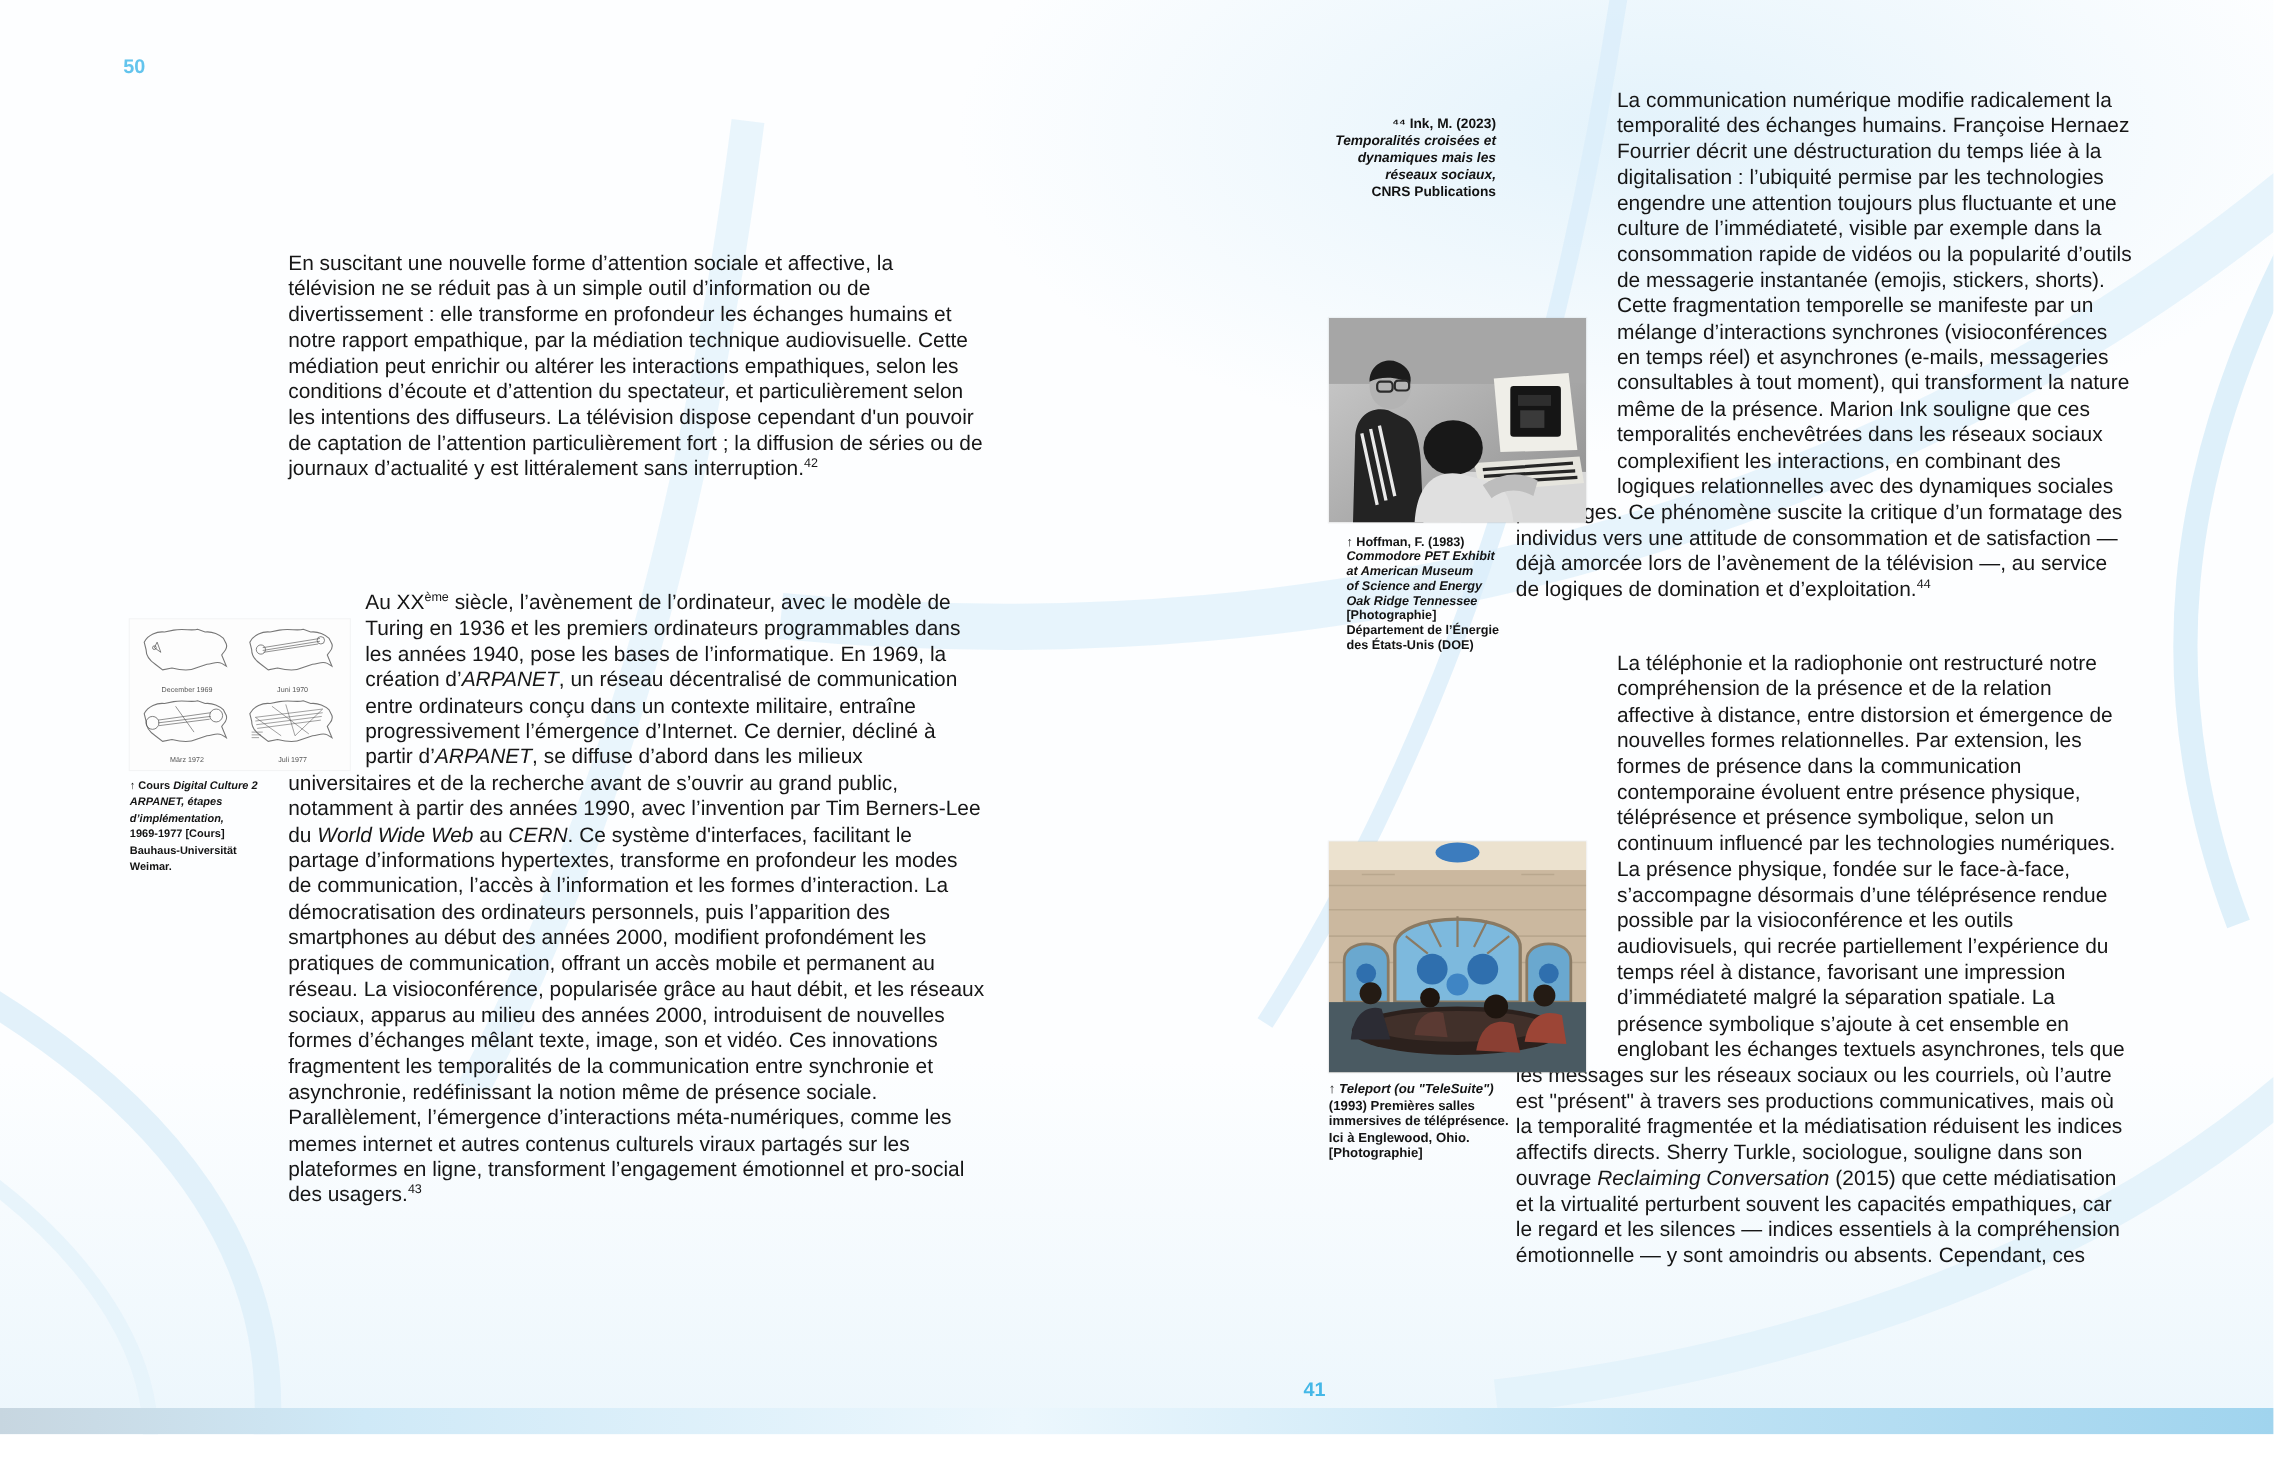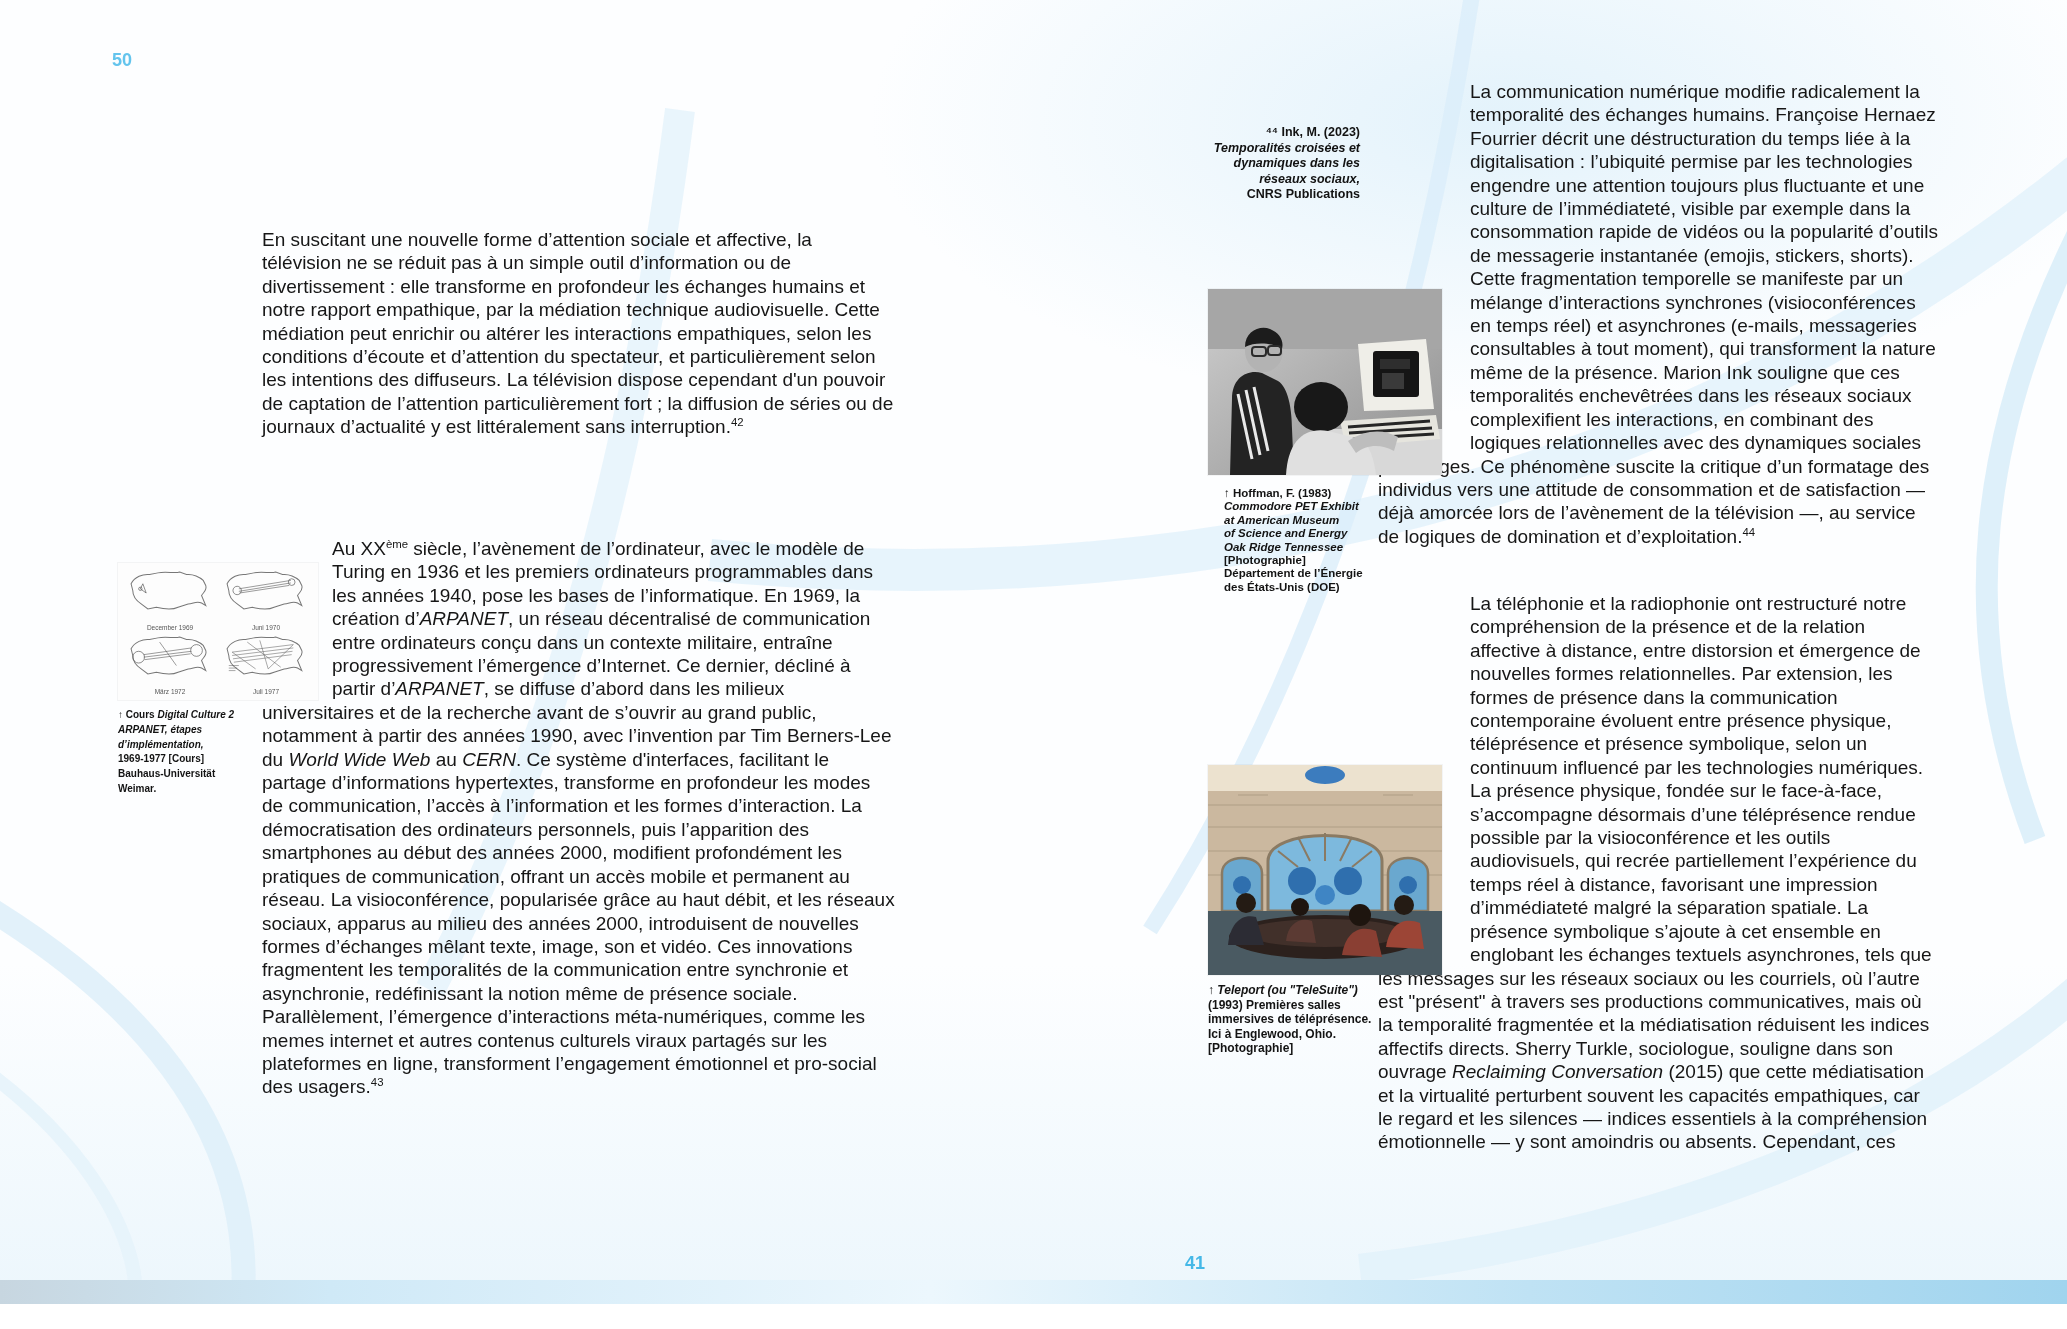--- a/index.html
+++ b/index.html
@@ -10,21 +10,21 @@
     background:radial-gradient(ellipse 900px 420px at 1500px 120px, rgba(206,233,248,.55), rgba(206,233,248,0) 70%);}
   .wash-bottom{left:0;bottom:0;width:2067px;height:340px;
     background:linear-gradient(to bottom, rgba(222,240,250,0), rgba(222,240,250,.55));}
   .bottom-band{position:absolute;left:0;bottom:0;width:2067px;height:24px;
     background:linear-gradient(90deg,#c7d6e0,#cfe9f7 16%,#ecf7fd 45%,#bfe2f4 74%,#a0d4ee);}
   svg.swooshes{position:absolute;left:0;top:0;}
 
   
   .pagenum{position:absolute;font-weight:bold;font-size:18px;}
   .margin-note{position:absolute;width:190px;text-align:right;
-    font-size:12.5px;line-height:15.5px;font-weight:600;color:#121212;margin-top:20px;}
+    font-size:12.5px;line-height:15.5px;font-weight:600;color:#121212;}
   .margin-note div{white-space:nowrap;}
   .para{position:absolute;font-size:19px;line-height:23.4px;color:#161616;text-align:left;}
   .para sup{font-size:60%;vertical-align:super;line-height:0;}
   .it{font-style:italic;}
   .wrap-spacer{float:left;}
   .sp-arpanet{width:70px;height:138px;margin-top:24px;}
   .sp-boys{width:92px;height:183px;margin-top:190px;}
   .sp-teleport{width:92px;height:206px;margin-top:166px;}
 
   .caption{position:absolute;font-size:12px;line-height:13.8px;font-weight:bold;color:#131313;text-align:left;}
@@ -113,21 +113,21 @@
       <div><span class="it">d’implémentation,</span></div>
       <div><span>1969-1977 [Cours]</span></div>
       <div><span>Bauhaus-Universität</span></div>
       <div><span>Weimar.</span></div>
     </div>
 
 
   <div class="margin-note" style="left:1170px;top:105px;">
       <div><span>⁴⁴ Ink, M. (2023)</span></div>
       <div><span class="it">Temporalités croisées et</span></div>
-      <div><span class="it">dynamiques dans les</span></div>
+      <div><span class="it">dynamiques mais les</span></div>
       <div><span class="it">réseaux sociaux,</span></div>
       <div><span>CNRS Publications</span></div>
     </div>
 
   <div class="para" style="left:1378px;top:80px;width:560px;">
     <div class="wrap-spacer sp-boys"></div>
     <span><span>La communication numérique modifie radicalement la temporalité des échanges humains. Françoise Hernaez Fourrier décrit une déstructuration du temps liée à la digitalisation : l’ubiquité permise par les technologies engendre une attention toujours plus fluctuante et une culture de l’immédiateté, visible par exemple dans la consommation rapide de vidéos ou la popularité d’outils de messagerie instantanée (emojis, stickers, shorts). Cette fragmentation temporelle se manifeste par un mélange d’interactions synchrones (visioconférences en temps réel) et asynchrones (e-mails, messageries consultables à tout moment), qui transforment la nature même de la présence. Marion Ink souligne que ces temporalités enchevêtrées dans les réseaux sociaux complexifient les interactions, en combinant des logiques relationnelles avec des dynamiques sociales plus larges. Ce phénomène suscite la critique d’un formatage des individus vers une attitude de consommation et de satisfaction — déjà amorcée lors de l’avènement de la télévision —, au service de logiques de domination et d’exploitation.</span><sup>44</sup></span>
   </div>
 
   <div class="figure" style="left:1208px;top:289px;width:234px;height:186px;">

